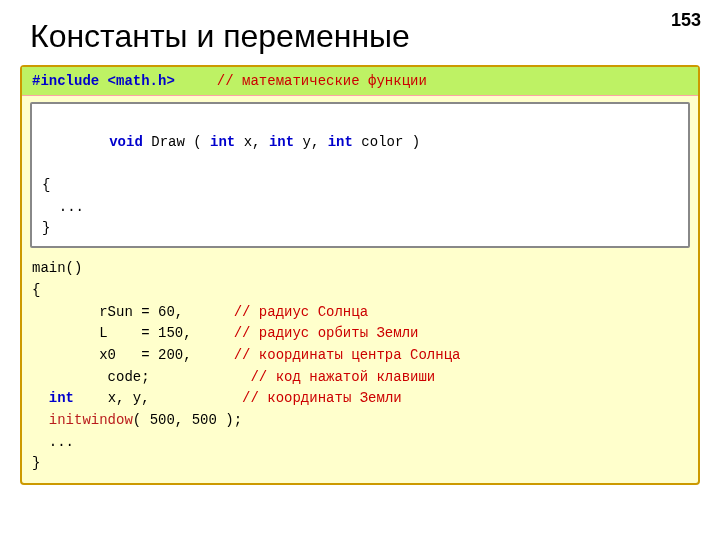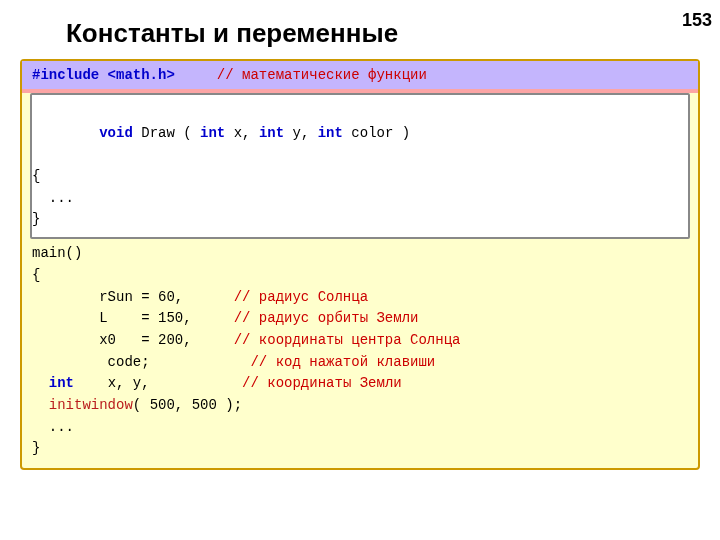--- a/index.html
+++ b/index.html
@@ -12,55 +12,54 @@
     }
     .page {
       width: 720px;
       height: 540px;
       background: #ffffff;
       position: relative;
     }
     .page-number {
       position: absolute;
       top: 10px;
-      right: 8px;
+      right: 19px;
       font-size: 18px;
       font-weight: bold;
       color: #000;
     }
     .title {
-      font-size: 26px;
-      font-weight: bold;
+      font-size: 32px;
+      font-weight: normal;
       color: #000;
       padding: 18px 30px 10px 30px;
-      margin-left: 36px;
     }
     .content-area {
       margin: 0 20px;
       background: #ffffcc;
       border: 2px solid #cc9900;
       border-radius: 4px;
       padding: 0;
       font-family: 'Courier New', Courier, monospace;
       font-size: 14px;
     }
     .include-line {
-      background: #c4b5fd;
-      border-bottom: 4px solid #fca5a5;
+      background: #bef264;
+      border-bottom: 1px solid #fca5a5;
       padding: 6px 10px;
       color: #000;
     }
     .include-line .kw { color: #0000cc; font-weight: bold; }
     .include-line .comment { color: #cc0000; }
 
     .function-block {
       background: #ffffff;
       border: 2px solid #888888;
-      margin: 0 8px;
-      padding: 6px 0;
+      margin: 6px 8px;
+      padding: 6px 10px;
       border-radius: 2px;
     }
     .function-block .kw { color: #0000cc; font-weight: bold; }
 
     .main-code {
       padding: 4px 10px 8px 10px;
       color: #000;
     }
     .main-code .kw { color: #0000cc; font-weight: bold; }
     .main-code .comment { color: #cc0000; }

